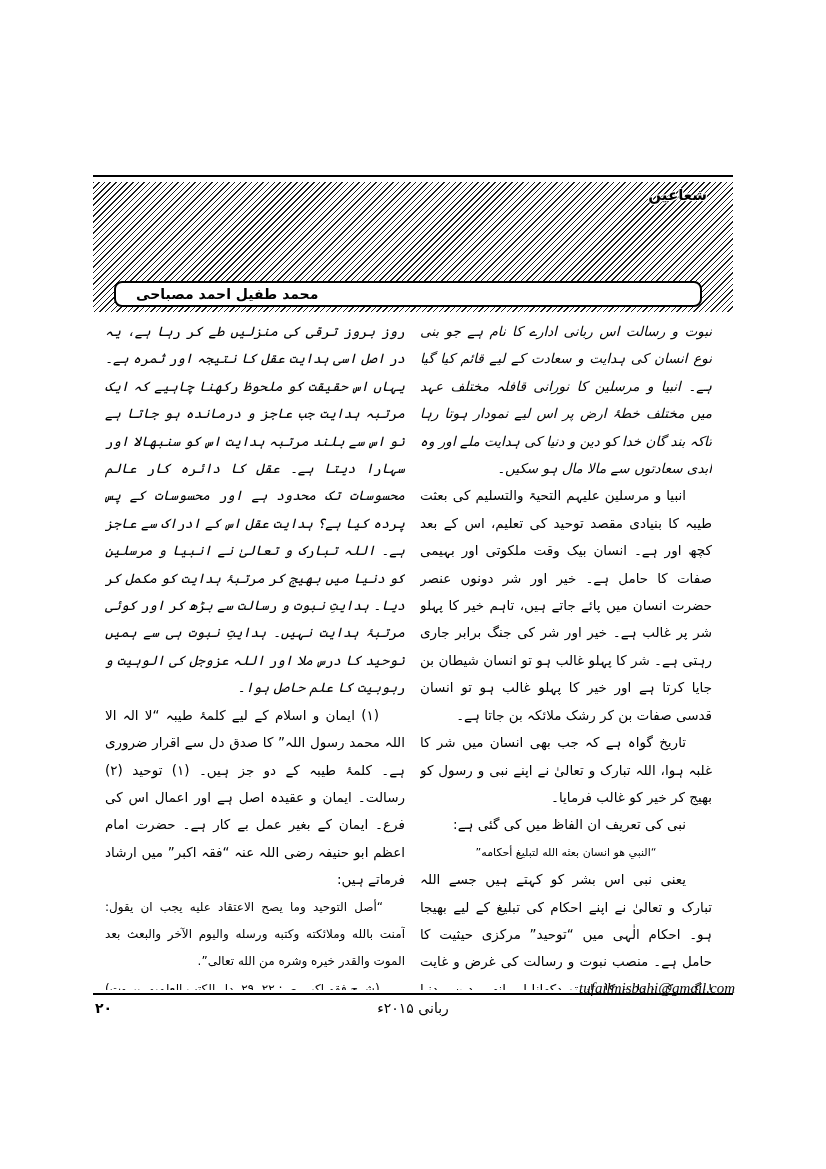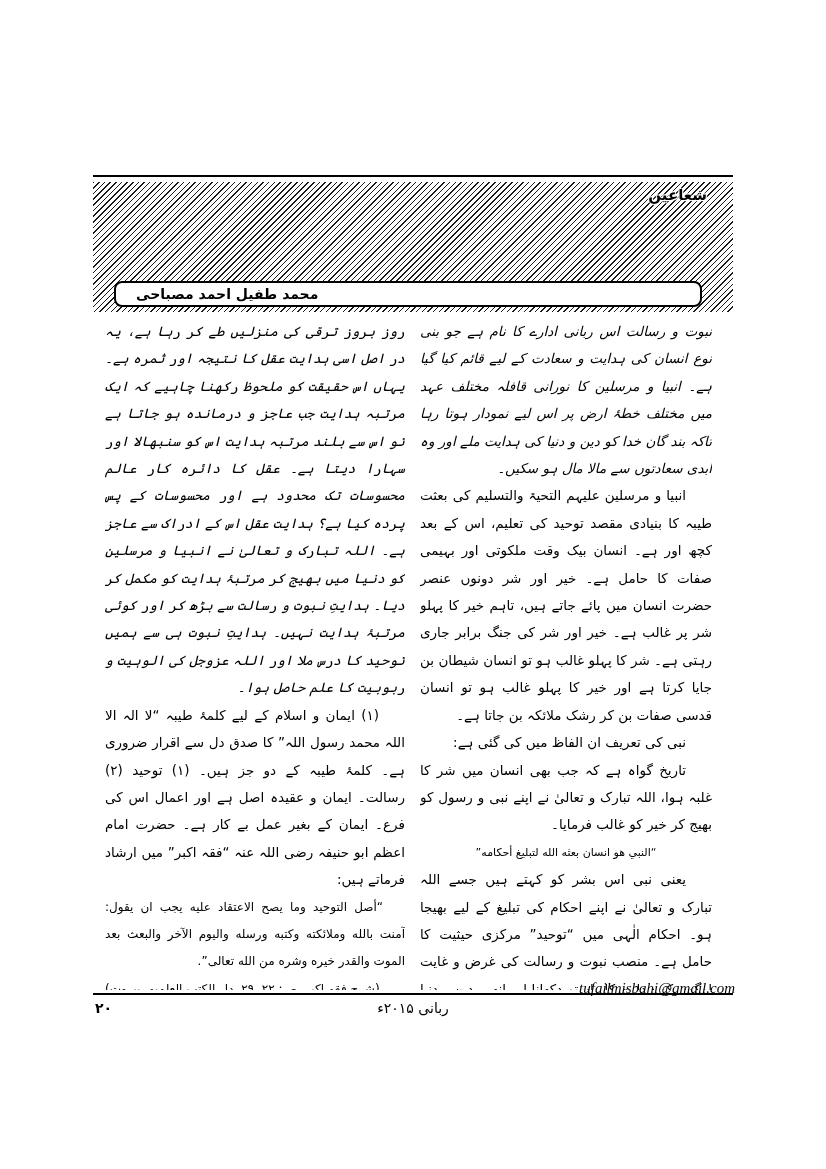--- a/index.html
+++ b/index.html
@@ -85,22 +85,22 @@
 
 
     <div class="author-strip">
       <span class="author-text">محمد طفیل احمد مصباحی</span>
     </div>
   </div>
 
   <div class="col col-right">
     <p class="no-indent">نبوت و رسالت اس ربانی ادارے کا نام ہے جو بنی نوع انسان کی ہدایت و سعادت کے لیے قائم کیا گیا ہے۔ انبیا و مرسلین کا نورانی قافلہ مختلف عہد میں مختلف خطۂ ارض پر اس لیے نمودار ہوتا رہا تاکہ بند گان خدا کو دین و دنیا کی ہدایت ملے اور وہ ابدی سعادتوں سے مالا مال ہو سکیں۔</p>
     <p>انبیا و مرسلین علیہم التحیۃ والتسلیم کی بعثت طیبہ کا بنیادی مقصد توحید کی تعلیم، اس کے بعد کچھ اور ہے۔ انسان بیک وقت ملکوتی اور بہیمی صفات کا حامل ہے۔ خیر اور شر دونوں عنصر حضرت انسان میں پائے جاتے ہیں، تاہم خیر کا پہلو شر پر غالب ہے۔ خیر اور شر کی جنگ برابر جاری رہتی ہے۔ شر کا پہلو غالب ہو تو انسان شیطان بن جایا کرتا ہے اور خیر کا پہلو غالب ہو تو انسان قدسی صفات بن کر رشک ملائکہ بن جاتا ہے۔</p>
+    <p>تاریخ گواہ ہے کہ جب بھی انسان میں شر کا غلبہ ہوا، اللہ تبارک و تعالیٰ نے اپنے نبی و رسول کو بھیج کر خیر کو غالب فرمایا۔</p>
     <p>نبی کی تعریف ان الفاظ میں کی گئی ہے:</p>
-    <p>تاریخ گواہ ہے کہ جب بھی انسان میں شر کا غلبہ ہوا، اللہ تبارک و تعالیٰ نے اپنے نبی و رسول کو بھیج کر خیر کو غالب فرمایا۔</p>
     <p class="arabic-center">“النبي هو انسان بعثه الله لتبليغ أحكامه”</p>
     <p>یعنی نبی اس بشر کو کہتے ہیں جسے اللہ تبارک و تعالیٰ نے اپنے احکام کی تبلیغ کے لیے بھیجا ہو۔ احکام الٰہی میں “توحید” مرکزی حیثیت کا حامل ہے۔ منصب نبوت و رسالت کی غرض و غایت لوگوں کو ہدایت کا راستہ دکھانا اور انھیں دین و دنیا کی سعادت سے ہم کنار کرنا ہے۔</p>
 
   </div>
 
   <div class="col col-left">
     <p class="no-indent">روز بروز ترقی کی منزلیں طے کر رہا ہے، یہ در اصل اسی ہدایت عقل کا نتیجہ اور ثمرہ ہے۔ یہاں اس حقیقت کو ملحوظ رکھنا چاہیے کہ ایک مرتبہ ہدایت جب عاجز و درماندہ ہو جاتا ہے تو اس سے بلند مرتبہ ہدایت اس کو سنبھالا اور سہارا دیتا ہے۔ عقل کا دائرہ کار عالم محسوسات تک محدود ہے اور محسوسات کے پس پردہ کیا ہے؟ ہدایت عقل اس کے ادراک سے عاجز ہے۔ اللہ تبارک و تعالیٰ نے انبیا و مرسلین کو دنیا میں بھیج کر مرتبۂ ہدایت کو مکمل کر دیا۔ ہدایتِ نبوت و رسالت سے بڑھ کر اور کوئی مرتبۂ ہدایت نہیں۔ ہدایتِ نبوت ہی سے ہمیں توحید کا درس ملا اور اللہ عزوجل کی الوہیت و ربوبیت کا علم حاصل ہوا۔</p>
     <p>(۱) ایمان و اسلام کے لیے کلمۂ طیبہ “لا الہ الا اللہ محمد رسول اللہ” کا صدق دل سے اقرار ضروری ہے۔ کلمۂ طیبہ کے دو جز ہیں۔ (۱) توحید (۲) رسالت۔ ایمان و عقیدہ اصل ہے اور اعمال اس کی فرع۔ ایمان کے بغیر عمل بے کار ہے۔ حضرت امام اعظم ابو حنیفہ رضی اللہ عنہ “فقہ اکبر” میں ارشاد فرماتے ہیں:</p>
     <p class="arabic">“أصل التوحيد وما يصح الاعتقاد عليه يجب ان يقول: آمنت بالله وملائكته وكتبه ورسله واليوم الآخر والبعث بعد الموت والقدر خيره وشره من الله تعالى”.</p>
     <p class="ref">(شرح فقہ اکبر، ص: ۲۲، ۲۹، دار الکتب العلمیہ، بیروت)</p>

